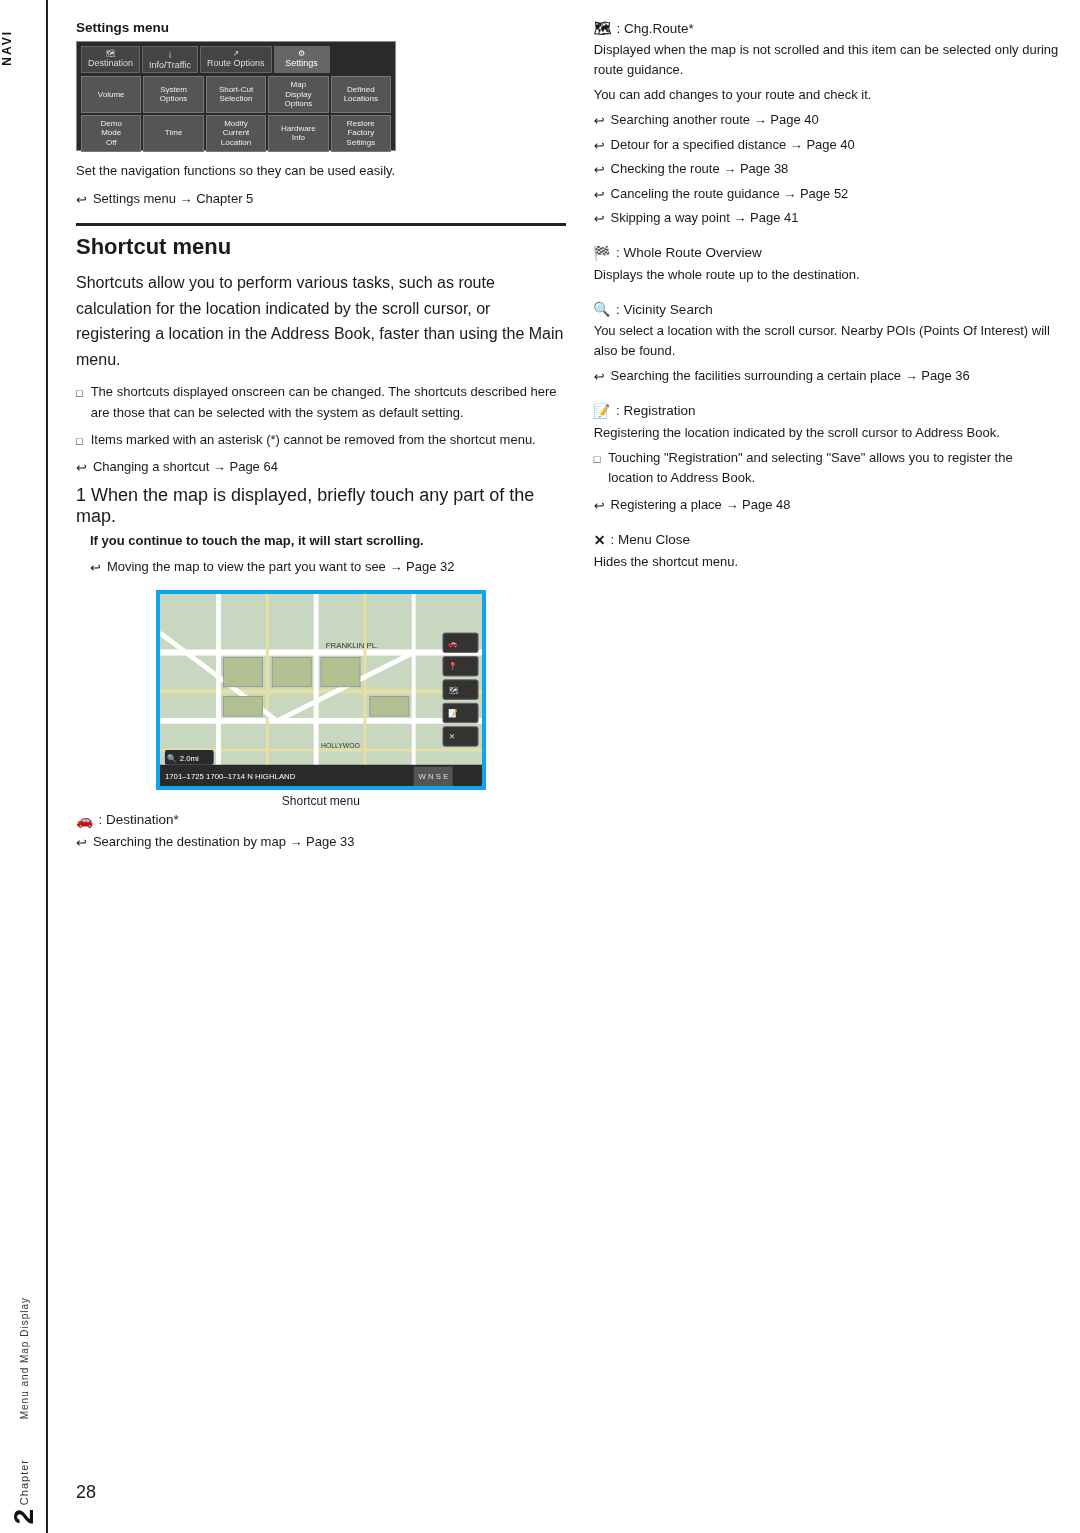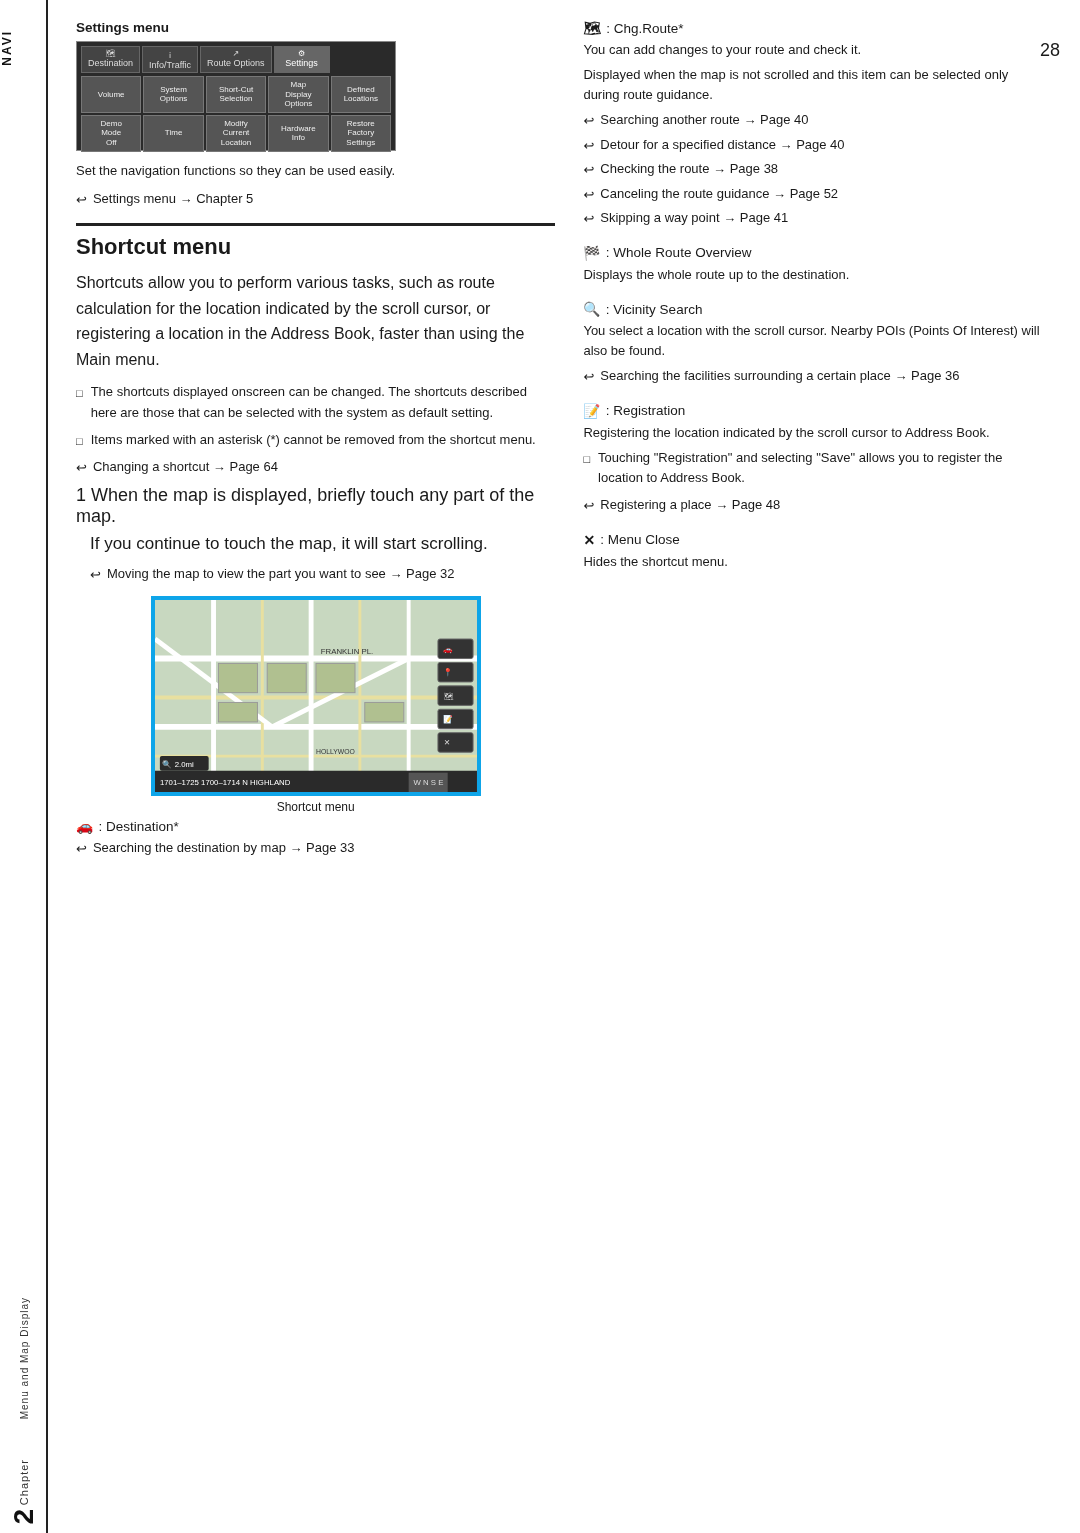--- a/index.html
+++ b/index.html
@@ -71,21 +71,21 @@
       color: #333;
       letter-spacing: 1px;
       margin-bottom: 40px;
     }
 
     
     .main-content {
       flex: 1;
       padding: 20px 20px 30px 28px;
       display: flex;
-      flex-direction: row;
+      flex-direction: column;
     }
 
     
     .two-col {
       display: flex;
       flex-direction: row;
       gap: 28px;
       flex: 1;
     }
     .col-left {
@@ -210,24 +210,25 @@
       margin-top: 3px;
     }
 
     .step-num {
       font-size: 18px;
       font-weight: bold;
       margin-bottom: 4px;
       margin-top: 8px;
     }
     .step-content {
-      font-size: 17px;
+      font-size: 13px;
       line-height: 1.55;
       margin-bottom: 6px;
       margin-left: 14px;
+      font-weight: bold;
     }
 
     
     .map-screenshot-container {
       margin: 12px 0 4px 0;
       display: flex;
       flex-direction: column;
       align-items: center;
     }
     .map-screenshot {
@@ -422,22 +423,22 @@
 
     </div>
 
     <div class="col-right">
 
       <div class="subsection">
         <div class="subsection-title">
           <span class="icon-sym">🗺</span>
           <b>: Chg.Route*</b>
         </div>
+        <div class="subsection-body">Displayed when the map is not scrolled and this item can be selected only during route guidance.</div>
         <div class="subsection-body">You can add changes to your route and check it.</div>
-        <div class="subsection-body">Displayed when the map is not scrolled and this item can be selected only during route guidance.</div>
         <div class="arrow-item">
           <span class="arrow-sym">↩</span>
           <span>Searching another route → Page 40</span>
         </div>
         <div class="arrow-item">
           <span class="arrow-sym">↩</span>
           <span>Detour for a specified distance → Page 40</span>
         </div>
         <div class="arrow-item">
           <span class="arrow-sym">↩</span>

